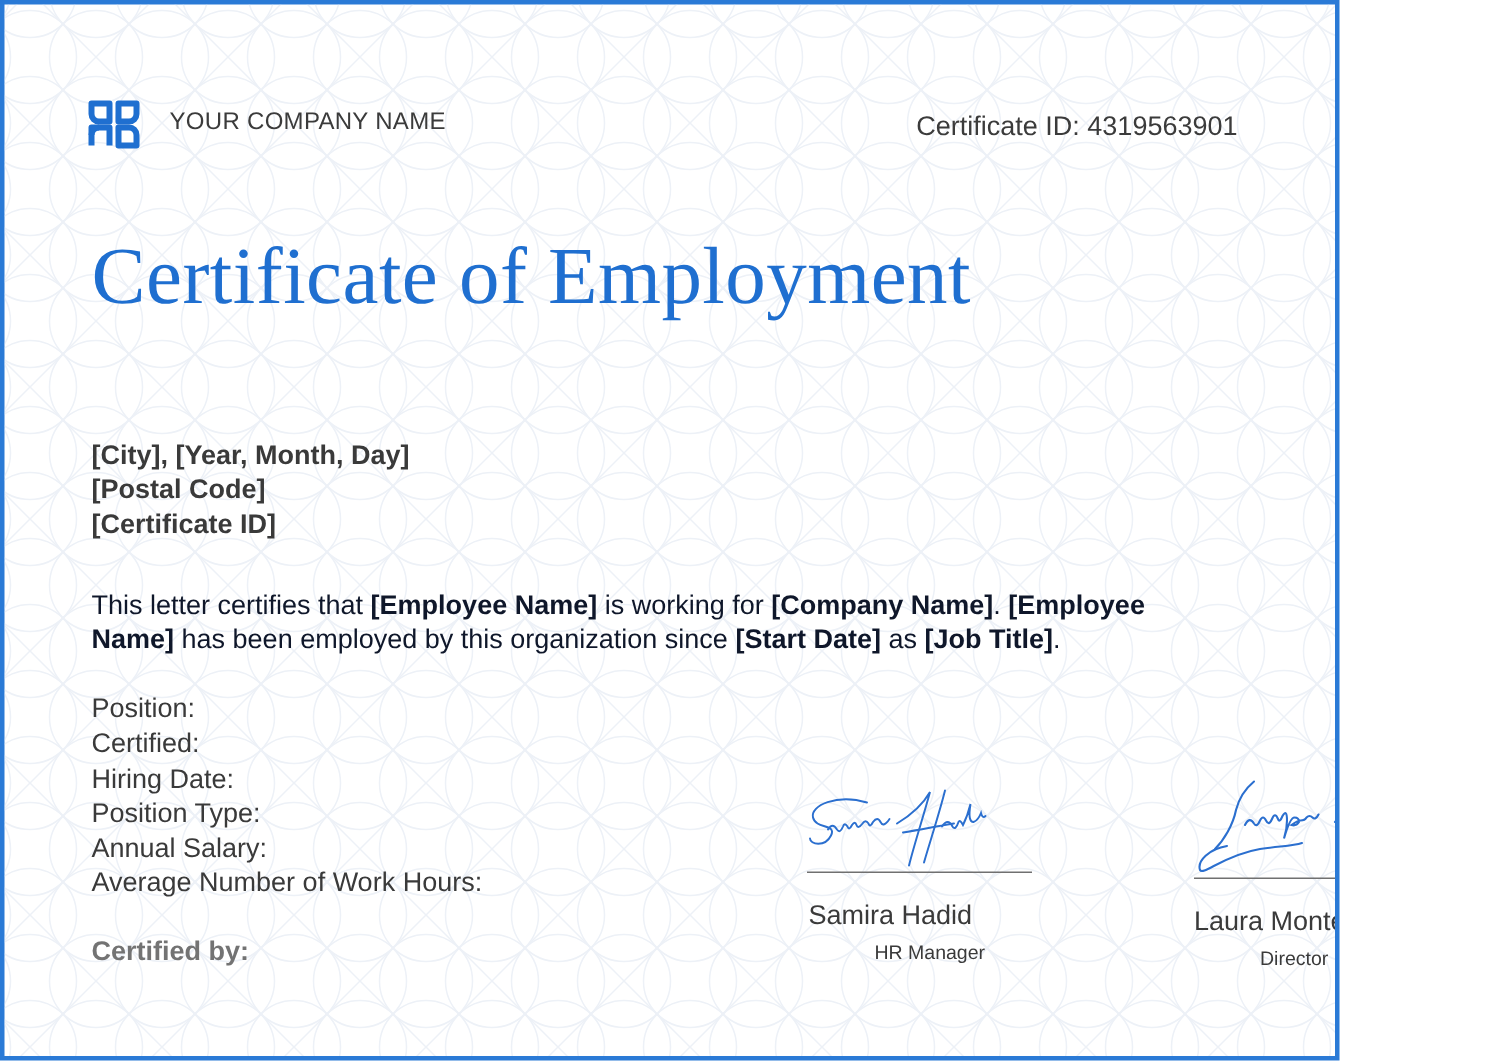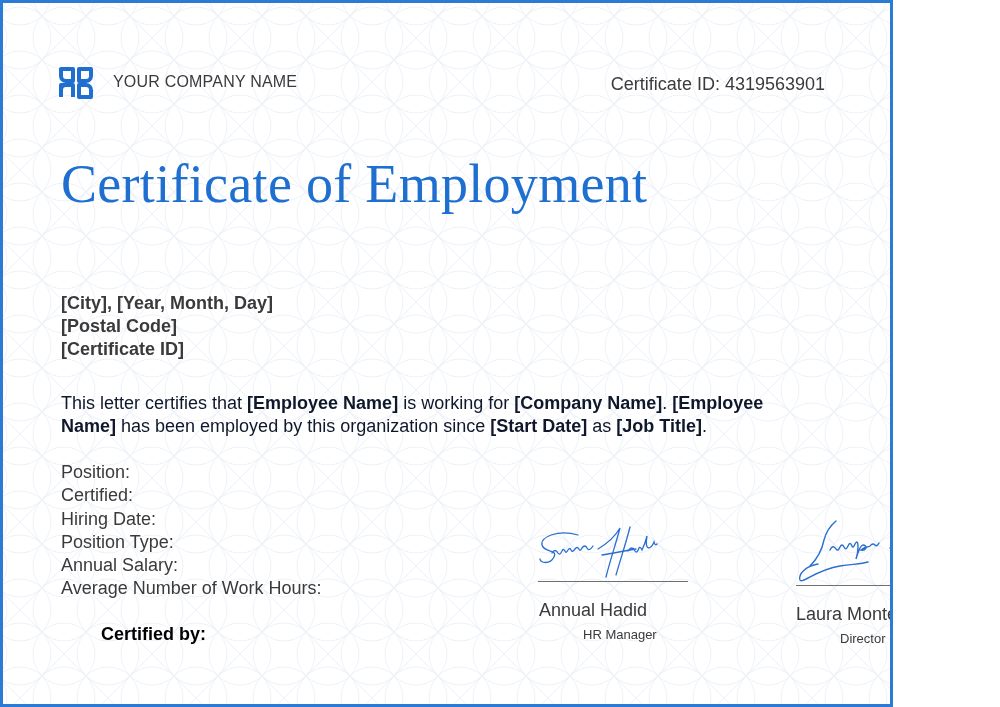--- a/index.html
+++ b/index.html
@@ -49,21 +49,21 @@
     position: absolute; left: 58px; top: 389px; width: 760px;
     font-size: 18px; line-height: 23px; color: #0f172a;
   }
   .body-text b { font-weight: bold; }
   .fields {
     position: absolute; left: 58px; top: 458px;
     font-size: 18px; line-height: 23.3px; color: #3a3a3a;
   }
   .certified-by {
     position: absolute; left: 58px; top: 621px;
-    font-size: 18px; font-weight: bold; color: #000000; margin-left: 40px;
+    font-size: 18px; font-weight: bold; color: #737373;
   }
   .sig {
     position: absolute;
   }
   .sig .scribble { position: absolute; left: 0; top: 0; }
   .sig .line { position: absolute; height: 1px; background: #707070; }
   .sig .name { position: absolute; font-size: 18px; color: #3a3a3a; white-space: nowrap; }
   .sig .role { position: absolute; font-size: 13px; color: #3a3a3a; white-space: nowrap; margin-left: 44px; }
 </style>
 </head>
@@ -131,21 +131,21 @@
         <g fill="none" stroke="#2b6fcf" stroke-width="1.3" stroke-linecap="round">
           <path d="M40 12 C 20 6, 2 14, 4 22 C 6 30, 20 26, 16 34 C 12 42, 2 40, 2 36"></path>
           <path d="M14 30 q3 -5 6 0 q2 3 4 -2 q1 -3 3 0 q1 3 3 -1 q2 -3 3 0 q1 3 4 -1 q2 -3 4 0 q1 3 3 -1 q3 -4 5 0 q2 4 6 -2"></path>
           <path d="M60 26 C 70 20, 78 12, 82 5 C 78 20, 72 38, 68 54"></path>
           <path d="M92 4 C 88 20, 82 38, 78 52"></path>
           <path d="M64 32 C 76 30, 86 28, 98 26"></path>
           <path d="M90 28 q4 -6 7 0 q2 3 4 -3 q1 -2 3 2 q3 -6 5 -14 q-2 12 2 12 q3 -1 5 -6 q1 4 3 2"></path>
         </g>
       </svg>
       <div class="line" style="left:0; top:58px; width:150px;"></div>
-      <div class="name" style="left:1px; top:77px;">Annual Hadid</div>
+      <div class="name" style="left:1px; top:77px;">Samira Hadid</div>
       <div class="role" style="left:1px; top:104px;">HR Manager</div>
     </div>
 
     <div class="sig" style="left:793px; top:515px; width:160px; height:135px;">
       <svg class="scribble" width="150" height="68" viewBox="0 0 150 68">
         <g fill="none" stroke="#2b6fcf" stroke-width="1.4" stroke-linecap="round">
           <path d="M40 3 C 34 8, 30 14, 28 22 C 26 32, 20 42, 14 48"></path>
           <path d="M22 46 C 10 48, 2 56, 4 62 C 6 66, 20 52, 44 48 C 58 46, 66 46, 72 44"></path>
           <path d="M34 32 q3 -6 6 -1 q2 3 4 -2 q2 -4 4 0 q2 4 4 -1 q2 -5 4 0 q1 3 3 -2 q3 -5 3 3 q0 6 -2 12 q4 -14 7 -14 q3 0 3 3 q-2 3 -5 2 q4 -3 6 -3 q3 0 4 -2 q2 -2 4 0 q2 2 4 -2"></path>
           <path d="M102 10 C 100 22, 98 30, 100 40"></path>

